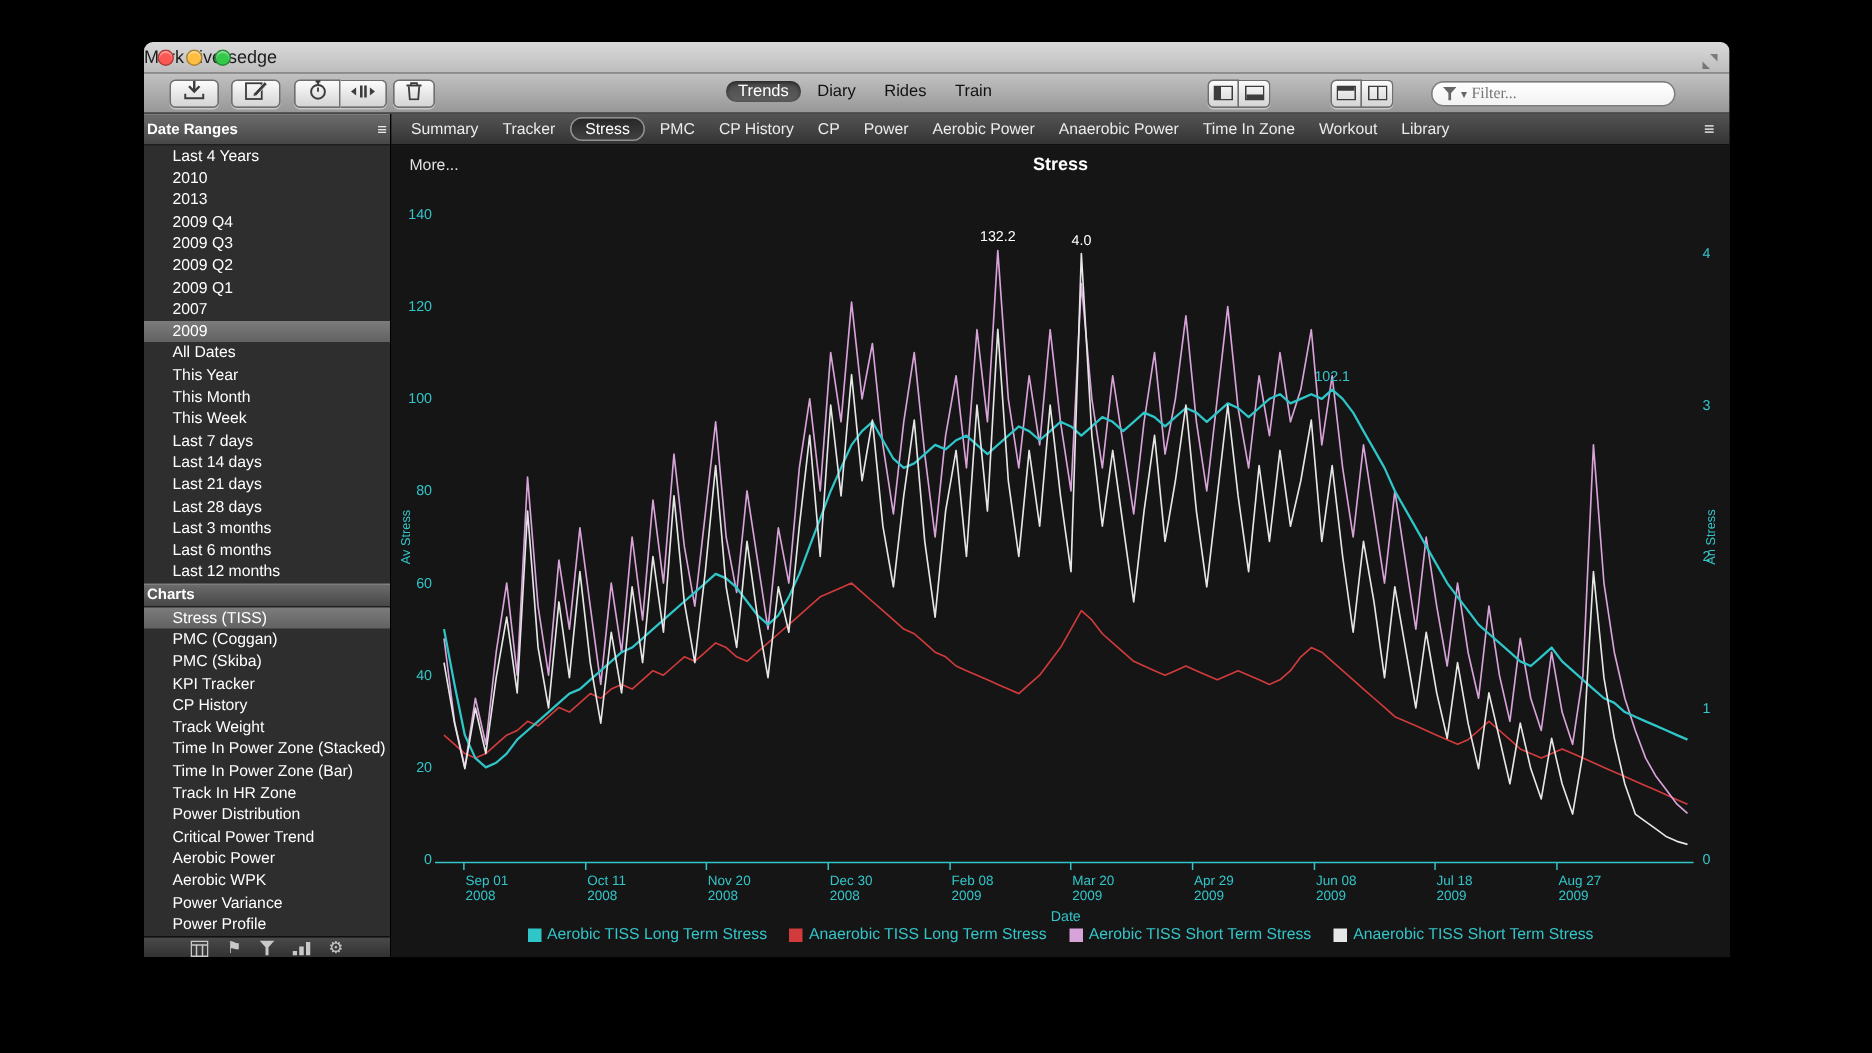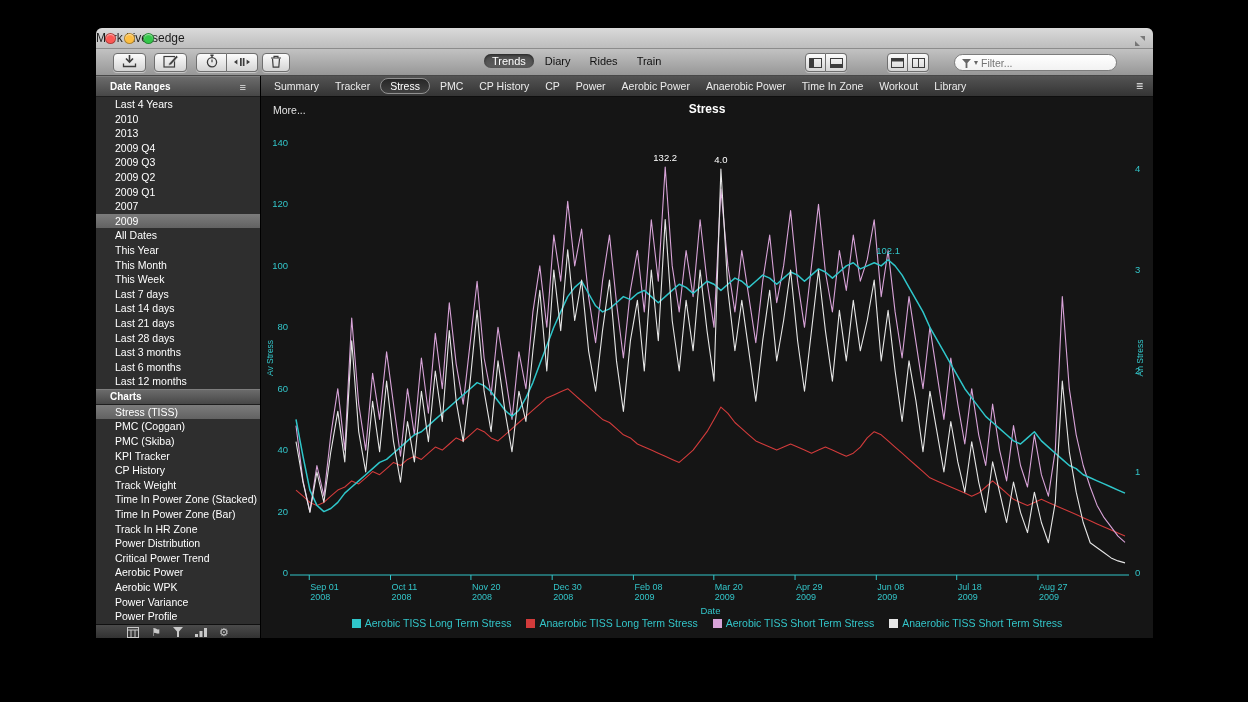--- a/index.html
+++ b/index.html
@@ -14,26 +14,26 @@
   .fullscreen{position:absolute;right:7px;top:5px;opacity:.65}
   
   .toolbar{height:27px;flex:0 0 auto;background:linear-gradient(#c2c2c2,#979797);border-bottom:1px solid #484848;position:relative}
   .tb-btn{position:absolute;top:4px;height:19px;border:1px solid #6f6f6f;border-radius:4px;background:linear-gradient(#fcfcfc,#d4d4d4);box-shadow:0 1px 0 rgba(255,255,255,.45);display:flex;align-items:center;justify-content:center;color:#3c3c3c}
   .grp-l{border-radius:4px 0 0 4px}
   .grp-r{border-radius:0 4px 4px 0;border-left:none}
   .view-switch{position:absolute;left:388px;top:5px;display:flex;gap:3px;font-size:11px;color:#111}
   .view{padding:1px 8px}
   .view.sel{background:linear-gradient(#4a4a4a,#5f5f5f);color:#fff;border-radius:10px;box-shadow:inset 0 1px 3px rgba(0,0,0,.55)}
   .filter-wrap{position:absolute;left:858px;top:5px;width:163px;height:17px;background:linear-gradient(#ffffff,#f2f2f2);border:1px solid #7d7d7d;border-radius:9px;display:flex;align-items:center;padding:0 7px;gap:3px}
-  .filter-wrap input{border:none;outline:none;background:transparent;font-size:10.5px;color:#555;width:100%;font-family:Liberation Sans, sans-serif}
+  .filter-wrap input{border:none;outline:none;background:transparent;font-size:10.5px;color:#555;width:100%;font-family:Liberation Serif, serif}
   .filter-arrow{font-size:8px;color:#666;line-height:1}
   
   .bodyrow{flex:1;display:flex;min-height:0}
   .sidebar{width:165px;flex:0 0 auto;background:#2e2e2e;display:flex;flex-direction:column;border-right:1px solid #000;min-height:0}
-  .side-header{flex:0 0 auto;background:linear-gradient(#6b6b6b,#474747);border-top:1px solid #7e7e7e;border-bottom:1px solid #1e1e1e;color:#fff;font-size:10px;font-weight:bold;display:flex;align-items:center;justify-content:space-between;padding:0 14px}
+  .side-header{flex:0 0 auto;background:linear-gradient(#6b6b6b,#474747);border-top:1px solid #7e7e7e;border-bottom:1px solid #1e1e1e;color:#fff;font-size:10px;font-weight:bold;display:flex;align-items:center;justify-content:space-between;padding:0 2px}
   .h1{height:21px}.h2{height:16px}
   .hamburger{font-size:11px;font-weight:normal;color:#e8e8e8}
   .side-item{height:14.6px;line-height:14.8px;font-size:10.5px;color:#fff;padding-left:19px;white-space:nowrap;overflow:hidden}
   .side-item.selected{background:linear-gradient(#7c7c7c,#626262)}
   .side-bottom{margin-top:auto;height:16px;flex:0 0 auto;background:linear-gradient(#4a4a4a,#2e2e2e);border-top:1px solid #101010;display:flex;align-items:center;justify-content:center;gap:12px;color:#c9c9c9;font-size:11px;line-height:1}
   .side-bottom span{display:flex;align-items:center}
   
   .main{flex:1;display:flex;flex-direction:column;min-width:0}
   .tabbar{height:21px;flex:0 0 auto;background:linear-gradient(#545454,#343434);border-bottom:1px solid #0e0e0e;display:flex;align-items:center;padding:0 5px;color:#ececec;font-size:10.5px}
   .tab{padding:2px 8px;white-space:nowrap}

